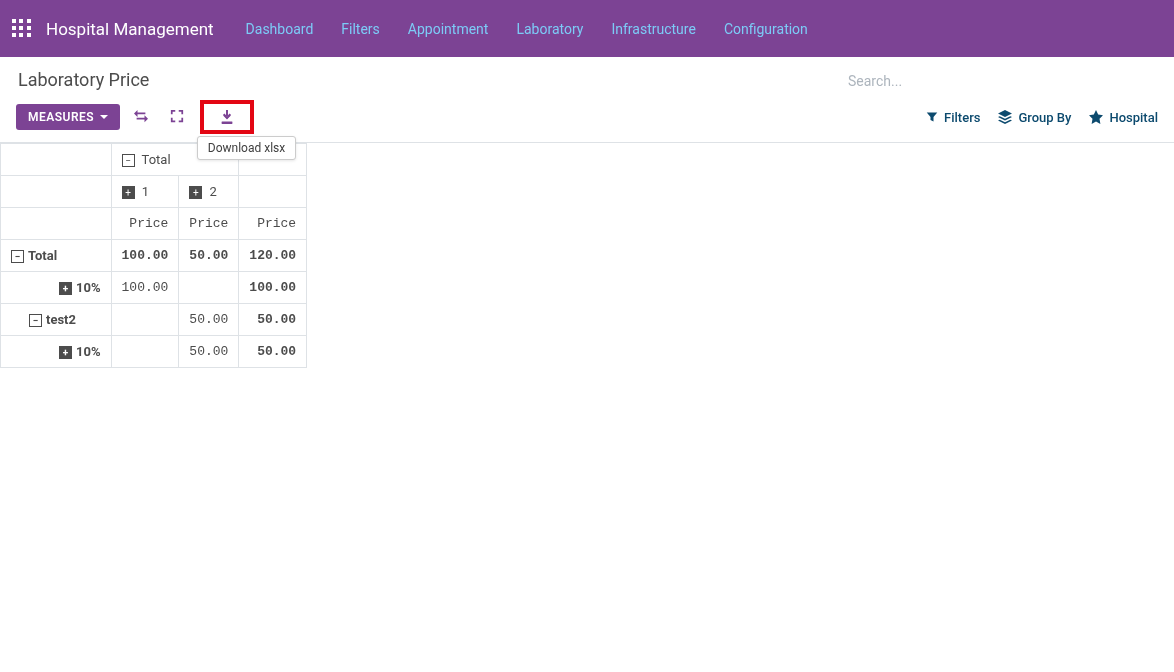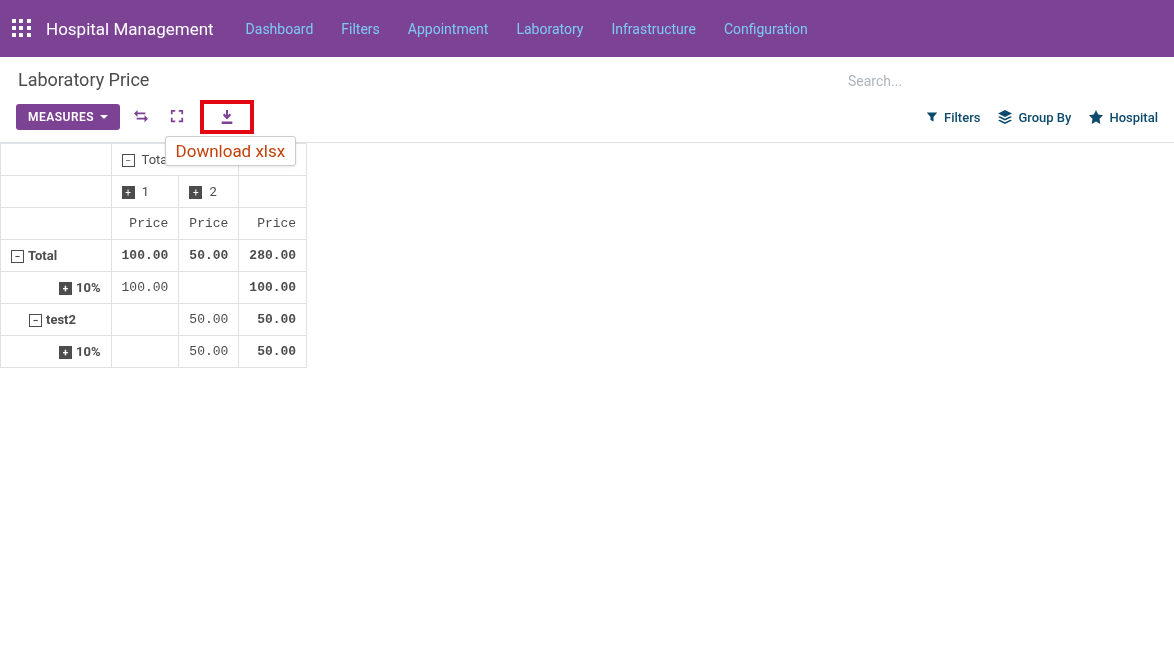--- a/index.html
+++ b/index.html
@@ -117,22 +117,22 @@
       justify-content: center;
     }
     .tooltip {
       position: absolute;
       top: 32px;
       right: -46px;
       background: #fff;
       border: 1px solid #ccc;
       border-radius: 3px;
       padding: 4px 10px;
-      font-size: 17px;
-      color: #c2410c;
+      font-size: 12px;
+      color: #404040;
       white-space: nowrap;
       z-index: 10;
       box-shadow: 0 1px 3px rgba(0,0,0,0.1);
     }
     .search-area {
       width: 310px;
       text-align: left;
     }
     .search-input {
       width: 100%;
@@ -318,21 +318,21 @@
         <th class="num">Price</th>
         <th class="num">Price</th>
         <th class="num">Price</th>
       </tr>
     </thead>
     <tbody>
         <tr>
           <th class="row-label "><span class="toggle-icon">−</span><span>Total</span></th>
           <td class="num bold">100.00</td>
           <td class="num bold">50.00</td>
-          <td class="num bold">280.00</td>
+          <td class="num bold">120.00</td>
         </tr>
         <tr>
           <th class="row-label indent-2"><span class="toggle-icon plus">+</span><span>10%</span></th>
           <td class="num">100.00</td>
           <td class="num"></td>
           <td class="num bold">100.00</td>
         </tr>
         <tr>
           <th class="row-label indent-1"><span class="toggle-icon">−</span><span>test2</span></th>
           <td class="num"></td>

